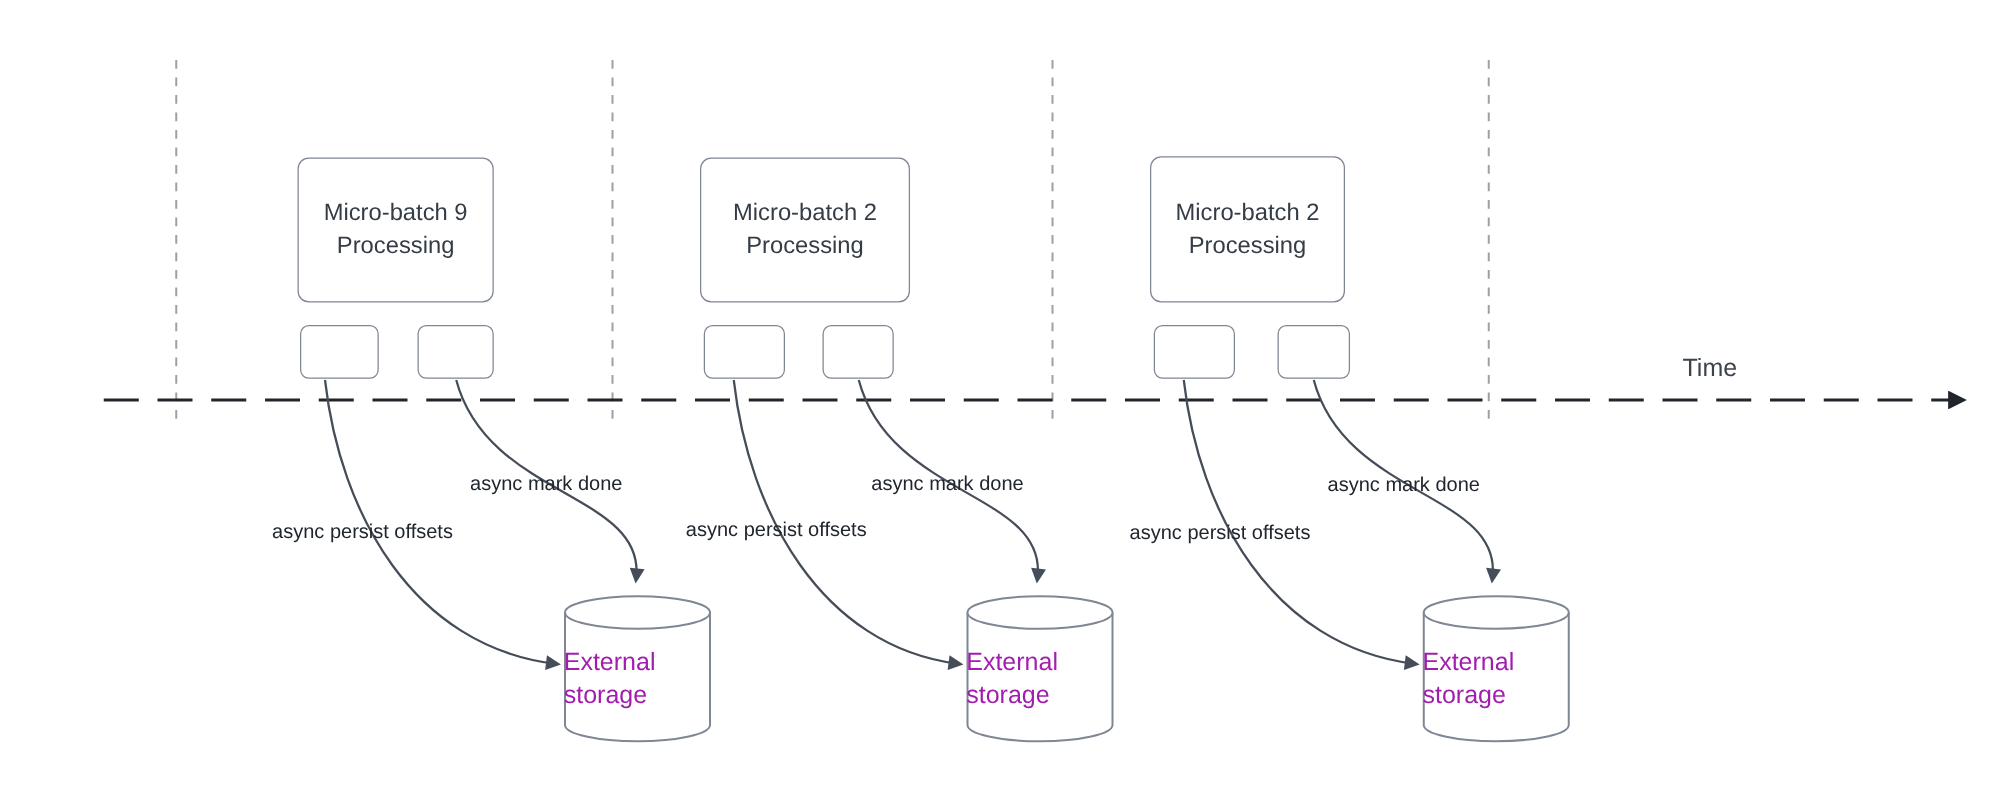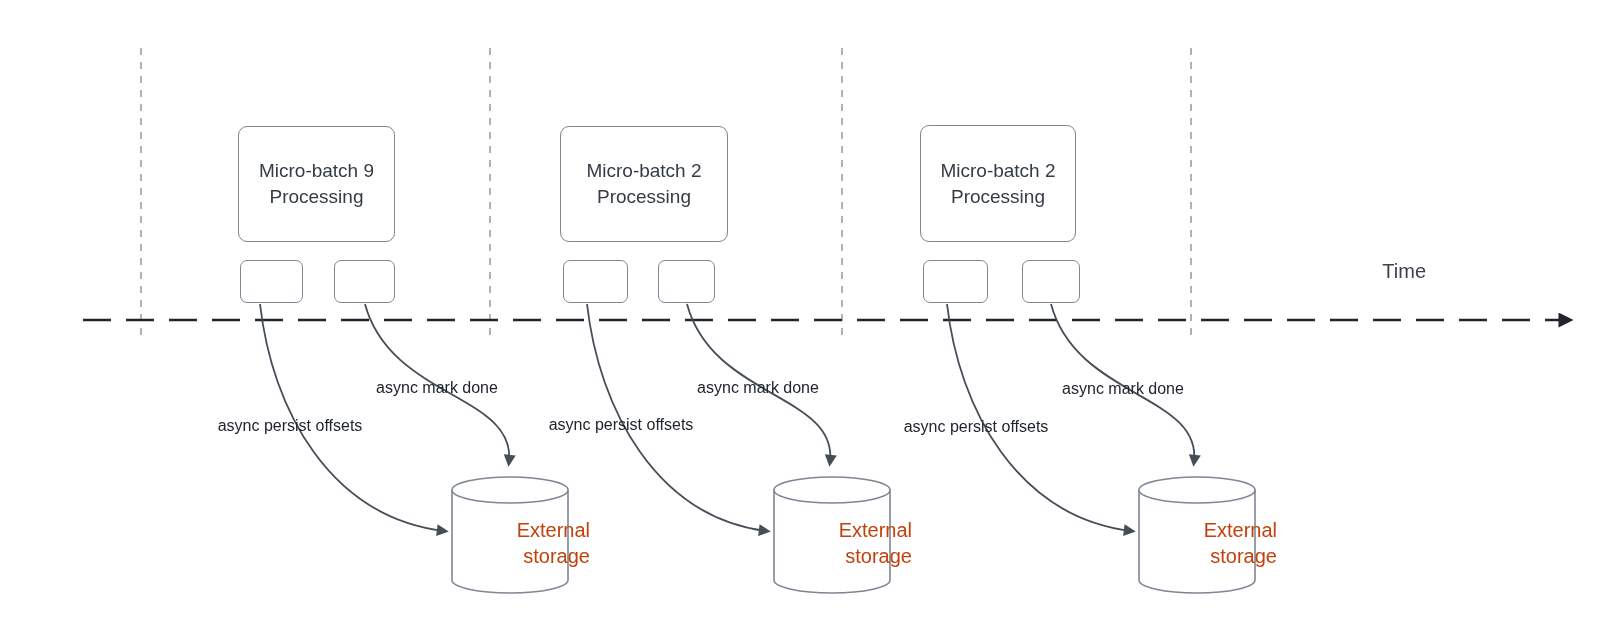--- a/index.html
+++ b/index.html
@@ -29,38 +29,38 @@
   .slot-box {
     background: #ffffff;
     border: 1.6px solid #7f8694;
     border-radius: 7px;
   }
   .cylinder { width: 119px; height: 116px; }
   .cyl-label {
     position: absolute;
     left: 0; top: 40px;
     width: 100%;
-    text-align: right;
+    text-align: left;
     font-size: 20px;
     line-height: 26px;
-    color: #c2410c;
+    color: #a21caf;
     white-space: pre-line;
-    padding-left: 20px;
   }
   .flow-label {
     font-size: 16px;
     font-weight: normal;
     color: #20252e;
     text-align: center;
     white-space: nowrap;
   }
   .time-label {
     font-size: 20px;
     color: #3d434d;
-    text-align: right;
+    text-align: left;
+    margin-top: 24px;
   }
 </style>
 </head>
 <body>
 
 <div id="canvas">
 
   <svg id="shape-layer" width="1600" height="642" viewBox="0 0 1600 642">
     <defs>
       <marker id="arrow-black" viewBox="0 0 10 10" refX="1" refY="5" markerUnits="userSpaceOnUse" markerWidth="21" markerHeight="15" orient="auto">

